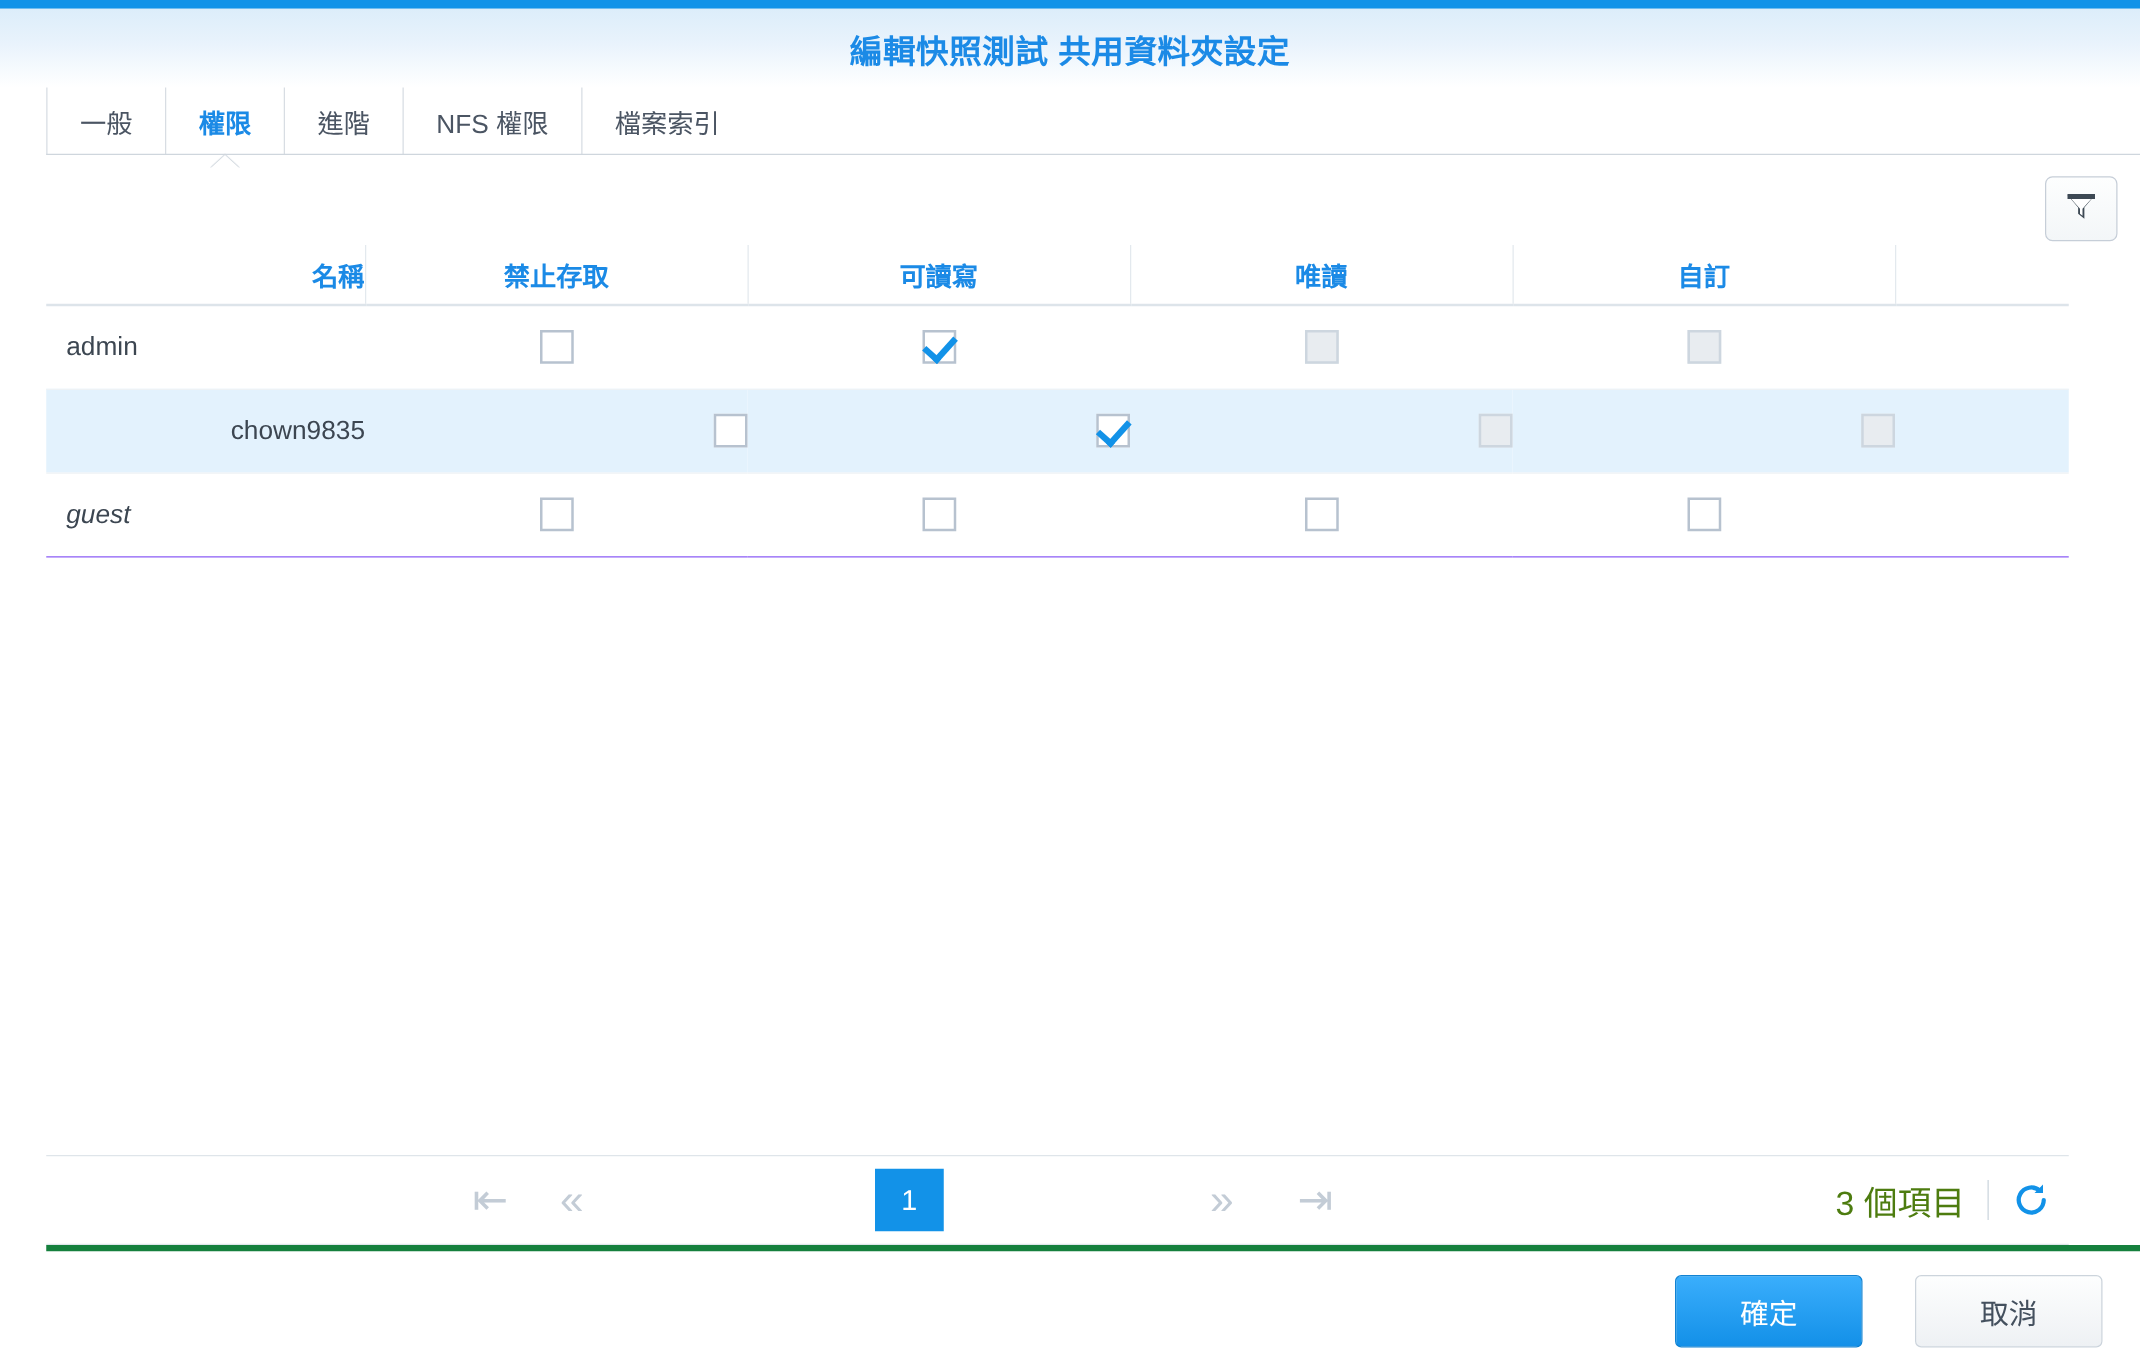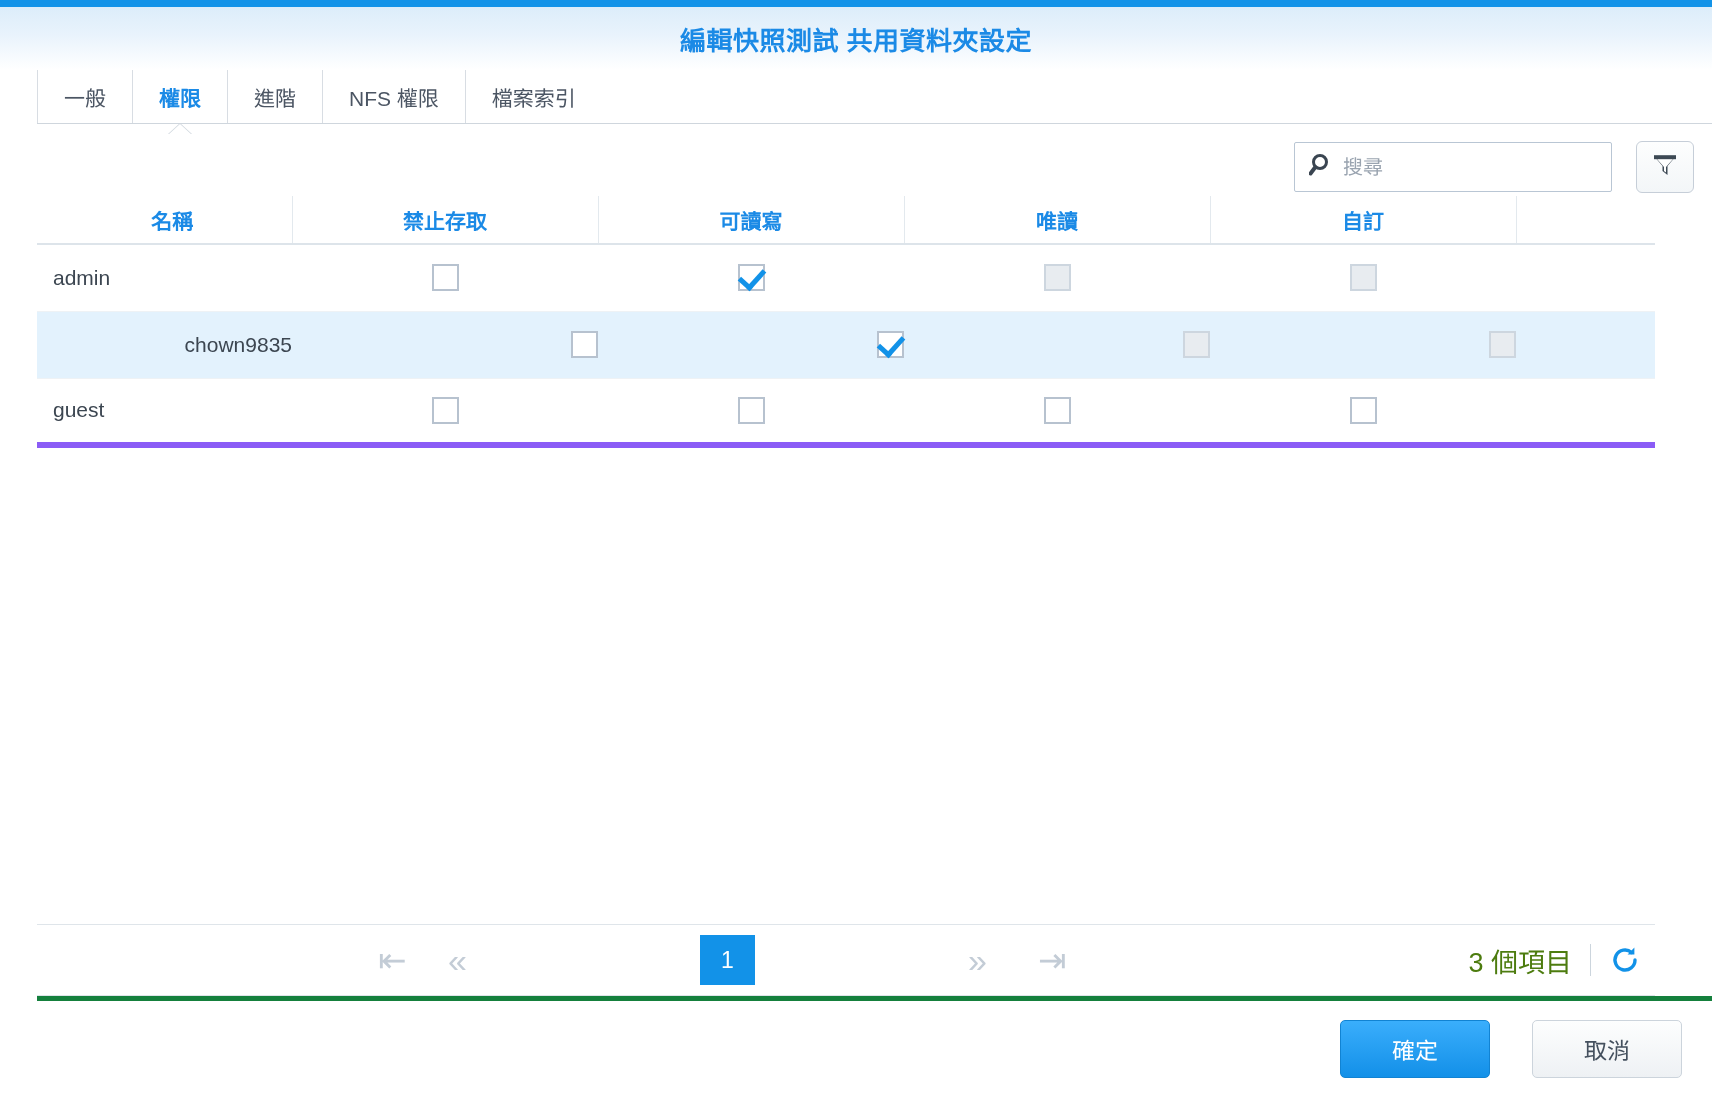--- a/index.html
+++ b/index.html
@@ -143,35 +143,35 @@
   table.perm thead th {
     font-size: 21px; font-weight: bold; color: #1b8ae6;
     height: 48px;
     text-align: center;
     border-bottom: 2px solid #dde4ea;
     border-left: 1px solid #e3e9ee;
     background: #ffffff;
     vertical-align: middle;
   }
   table.perm thead th.name-col {
-    text-align: center; padding-left: 16px;
+    text-align: right; padding-left: 16px;
     border-left: none;
   }
   table.perm tbody td {
     height: 67px;
     font-size: 21px; color: #3c4651;
     text-align: center;
     border-bottom: 1px solid #eef2f5;
     vertical-align: middle;
   }
   table.perm tbody td.name-col {
     text-align: left; padding-left: 16px;
   }
   table.perm tbody tr.selected td { background: #e3f2fd; text-align: right; }
-  table.perm tbody tr:last-child td { border-bottom: 6px solid #8b5cf6; }
+  table.perm tbody tr:last-child td { border-bottom: 1px solid #8b5cf6; font-style: italic; }
 
   
   .cbx {
     display: inline-block;
     width: 27px; height: 27px;
     border: 2px solid #b7c2cf;
     background: #ffffff;
     position: relative;
     vertical-align: middle;
     cursor: pointer;
@@ -285,29 +285,20 @@
     <div class="tab">
       <span>檔案索引</span>
     </div>
     <div class="tabs-underline"></div>
   </div>
 
   <div class="toolbar">
 
     <div class="toolbar-spacer"></div>
 
-    <div class="searchbox">
-      <span>
-        <svg width="26" height="26" viewBox="0 0 26 26">
-          <circle cx="11" cy="10" r="6.5" fill="none" stroke="#3a4551" stroke-width="3"></circle>
-          <line x1="6.2" y1="15.2" x2="1.5" y2="21.5" stroke="#3a4551" stroke-width="4" stroke-linecap="round"></line>
-        </svg>
-      </span>
-      <input class="search-input" type="text" placeholder="搜尋" style="">
-    </div>
 
     <div class="filter-btn">
       <span>
         <svg width="30" height="30" viewBox="0 0 30 30">
           <path d="M4 6 H26 L17.5 16 V25 L12.5 21 V16 Z" fill="#3d4954"></path>
           <path d="M6.5 8.5 H23.5 L16 17 V22.5 L14 21 V17 Z" fill="#ffffff"></path>
           <path d="M4 5.2 H26 V9.2 H4 Z" fill="#3d4954"></path>
         </svg>
       </span>
     </div>

